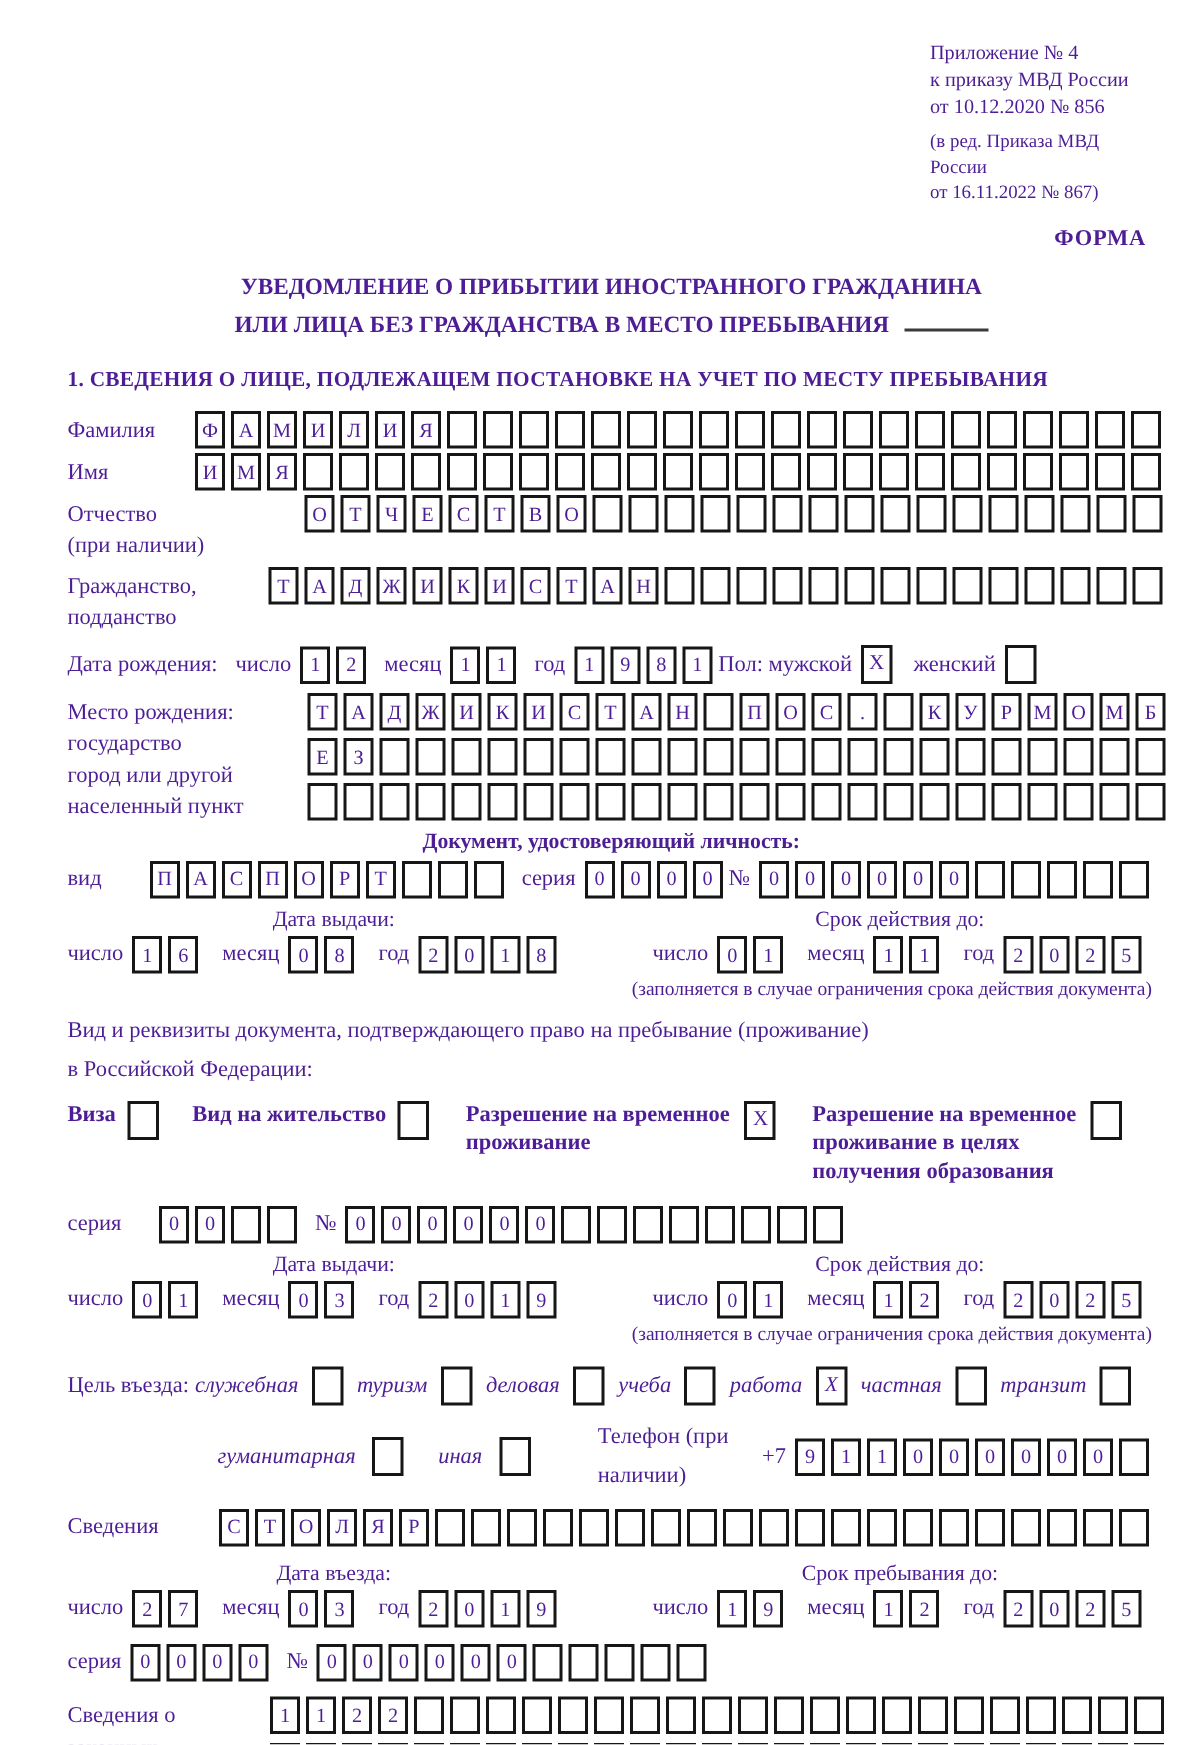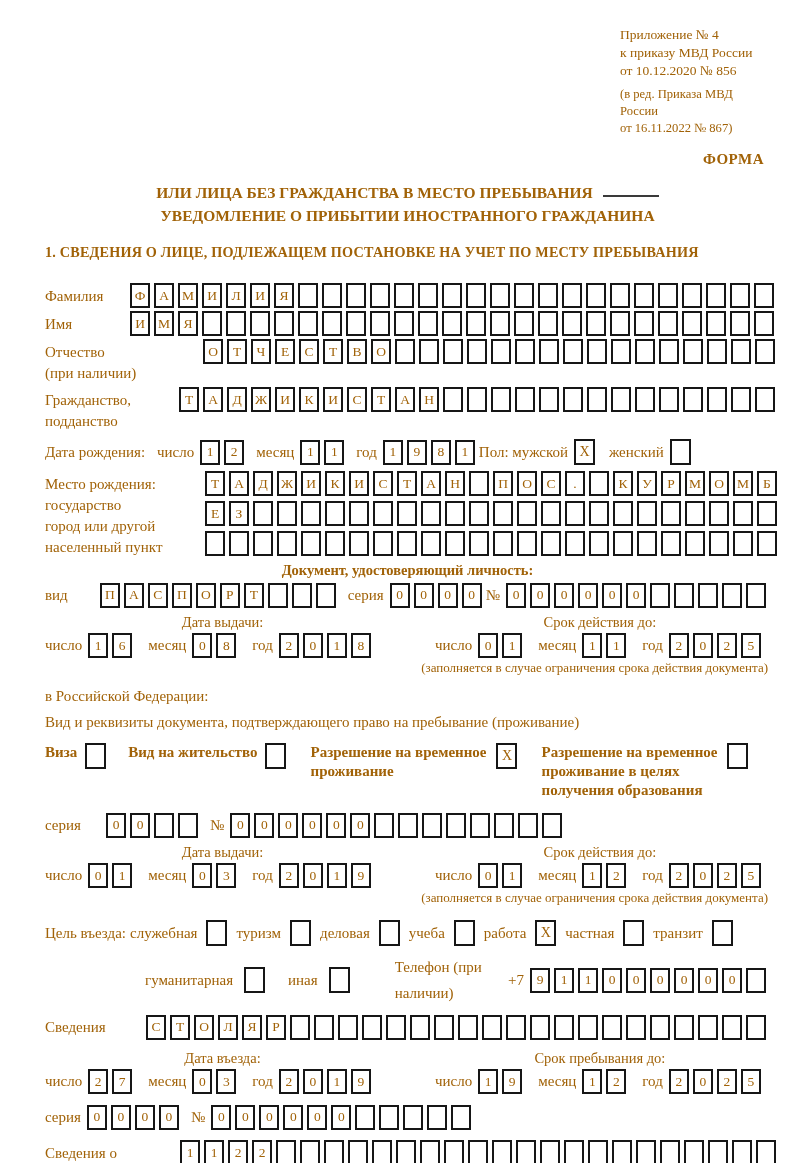--- a/index.html
+++ b/index.html
@@ -1,31 +1,31 @@
 <!DOCTYPE html>
 <html><head>
 <meta charset="utf-8">
 <style>
   html,body{margin:0;padding:0;background:#fff;}
   .page{
     width:800px;height:1163px;box-sizing:border-box;position:relative;
-    background:#ffffff;color:#a16207;
+    background:#ffffff;color:#4c1d95;
     font-family:"Liberation Serif","DejaVu Serif",serif;
     padding:26px 30px 0 45px;overflow:hidden;
   }
   
   .appendix{margin-left:575px;font-size:13.5px;line-height:1.35;}
   .edition{margin-left:575px;font-size:12.6px;line-height:1.35;margin-top:5px;}
   .forma{ text-align:right;padding-right:6px;font-weight:bold;font-size:15px;margin-top:14px;letter-spacing:.5px;}
   .title{text-align:center;font-weight:bold;font-size:15.5px;line-height:1.55;margin-top:12px;}
   .blank-line{display:inline-block;width:56px;border-bottom:2px solid #3a3a3a;margin-left:10px;height:1em;vertical-align:baseline;}
   .sec-head{font-weight:bold;font-size:14.2px;margin-top:16px;letter-spacing:.2px;}
 
   .frow{display:flex;align-items:flex-start;margin-top:3px;}
-  .frow.mt{margin-top:22px;}
+  .frow.mt{margin-top:12px;}
   .flabel{font-size:15px;line-height:21px;padding-top:3px;flex:0 0 auto;}
   .flabel .l2{display:block;}
   .cells{display:flex;flex-wrap:nowrap;padding-top:0;}
   .cell{
     box-sizing:border-box;flex:0 0 20px;width:20px;height:25px;margin-right:4px;
     border:2px solid #161616;display:flex;align-items:center;justify-content:center;
     font-size:13.5px;line-height:1;background:#fff;
   }
   .checkbox{display:inline-flex;}
   .checkbox .cell{flex:0 0 21px;width:21px;height:26px;margin-right:0;font-size:14px;}
@@ -45,21 +45,21 @@
   .intro{font-size:15px;line-height:1.7;margin-top:8px;}
 
   .opt-row{display:flex;align-items:flex-start;margin-top:8px;}
   .opt{display:flex;align-items:flex-start;}
   .opt-label{font-size:15px;line-height:19px;font-weight:bold;}
   .opt-label.center{}
   .opt .checkbox{margin-left:8px;margin-top:0;}
 
   .purpose-row{display:flex;align-items:center;margin-top:14px;flex-wrap:nowrap;}
   .purpose-row .inline-lbl{margin-right:4px;}
-  .purpose-item{display:flex;align-items:flex-end;margin-right:9px;}
+  .purpose-item{display:flex;align-items:flex-end;margin-right:9px;font-style:italic;}
   .purpose-item .checkbox{margin-left:5px;}
 
   .phone-row{display:flex;align-items:center;margin-top:8px;padding-left:100px;}
 
   .legal-row{display:flex;margin-top:10px;}
   .legal-labels{flex:0 0 135px;font-size:15px;line-height:22px;padding-top:2px;}
   .legal-cells .cells{margin-bottom:6px;}
 
   .mig-row{display:flex;align-items:center;margin-top:10px;}
 </style>
@@ -73,22 +73,22 @@
     <div>к приказу МВД России</div>
     <div>от 10.12.2020 № 856</div>
   </div>
   <div class="edition">
     <div>(в ред. Приказа МВД России</div>
     <div>от 16.11.2022 № 867)</div>
   </div>
   <div class="forma">ФОРМА</div>
 
   <div class="title">
+    <div>УВЕДОМЛЕНИЕ О ПРИБЫТИИ ИНОСТРАННОГО ГРАЖДАНИНА</div>
     <div><span>ИЛИ ЛИЦА БЕЗ ГРАЖДАНСТВА В МЕСТО ПРЕБЫВАНИЯ</span><span class="blank-line"></span></div>
-    <div>УВЕДОМЛЕНИЕ О ПРИБЫТИИ ИНОСТРАННОГО ГРАЖДАНИНА</div>
   </div>
 
   <div class="sec-head">1. СВЕДЕНИЯ О ЛИЦЕ, ПОДЛЕЖАЩЕМ ПОСТАНОВКЕ НА УЧЕТ ПО МЕСТУ ПРЕБЫВАНИЯ</div>
 
   <div class="frow mt">
     <div class="flabel" style="width:85px">Фамилия</div>
     <div class="cells">
         <span class="cell">Ф</span>
         <span class="cell">А</span>
         <span class="cell">М</span>
@@ -418,22 +418,22 @@
             <span class="cell">0</span>
             <span class="cell">2</span>
             <span class="cell">5</span>
           </span>
       </div>
     </div>
   </div>
   <div class="note-right">(заполняется в случае ограничения срока действия документа)</div>
 
   <div class="intro">
+    <div>Вид и реквизиты документа, подтверждающего право на пребывание (проживание)</div>
     <div>в Российской Федерации:</div>
-    <div>Вид и реквизиты документа, подтверждающего право на пребывание (проживание)</div>
   </div>
 
   <div class="opt-row">
     <div class="opt">
       <span class="opt-label">Виза</span>
       <span class="checkbox">
           <span class="cell"></span>
         </span>
     </div>
     <div class="opt" style="margin-left:22px">

